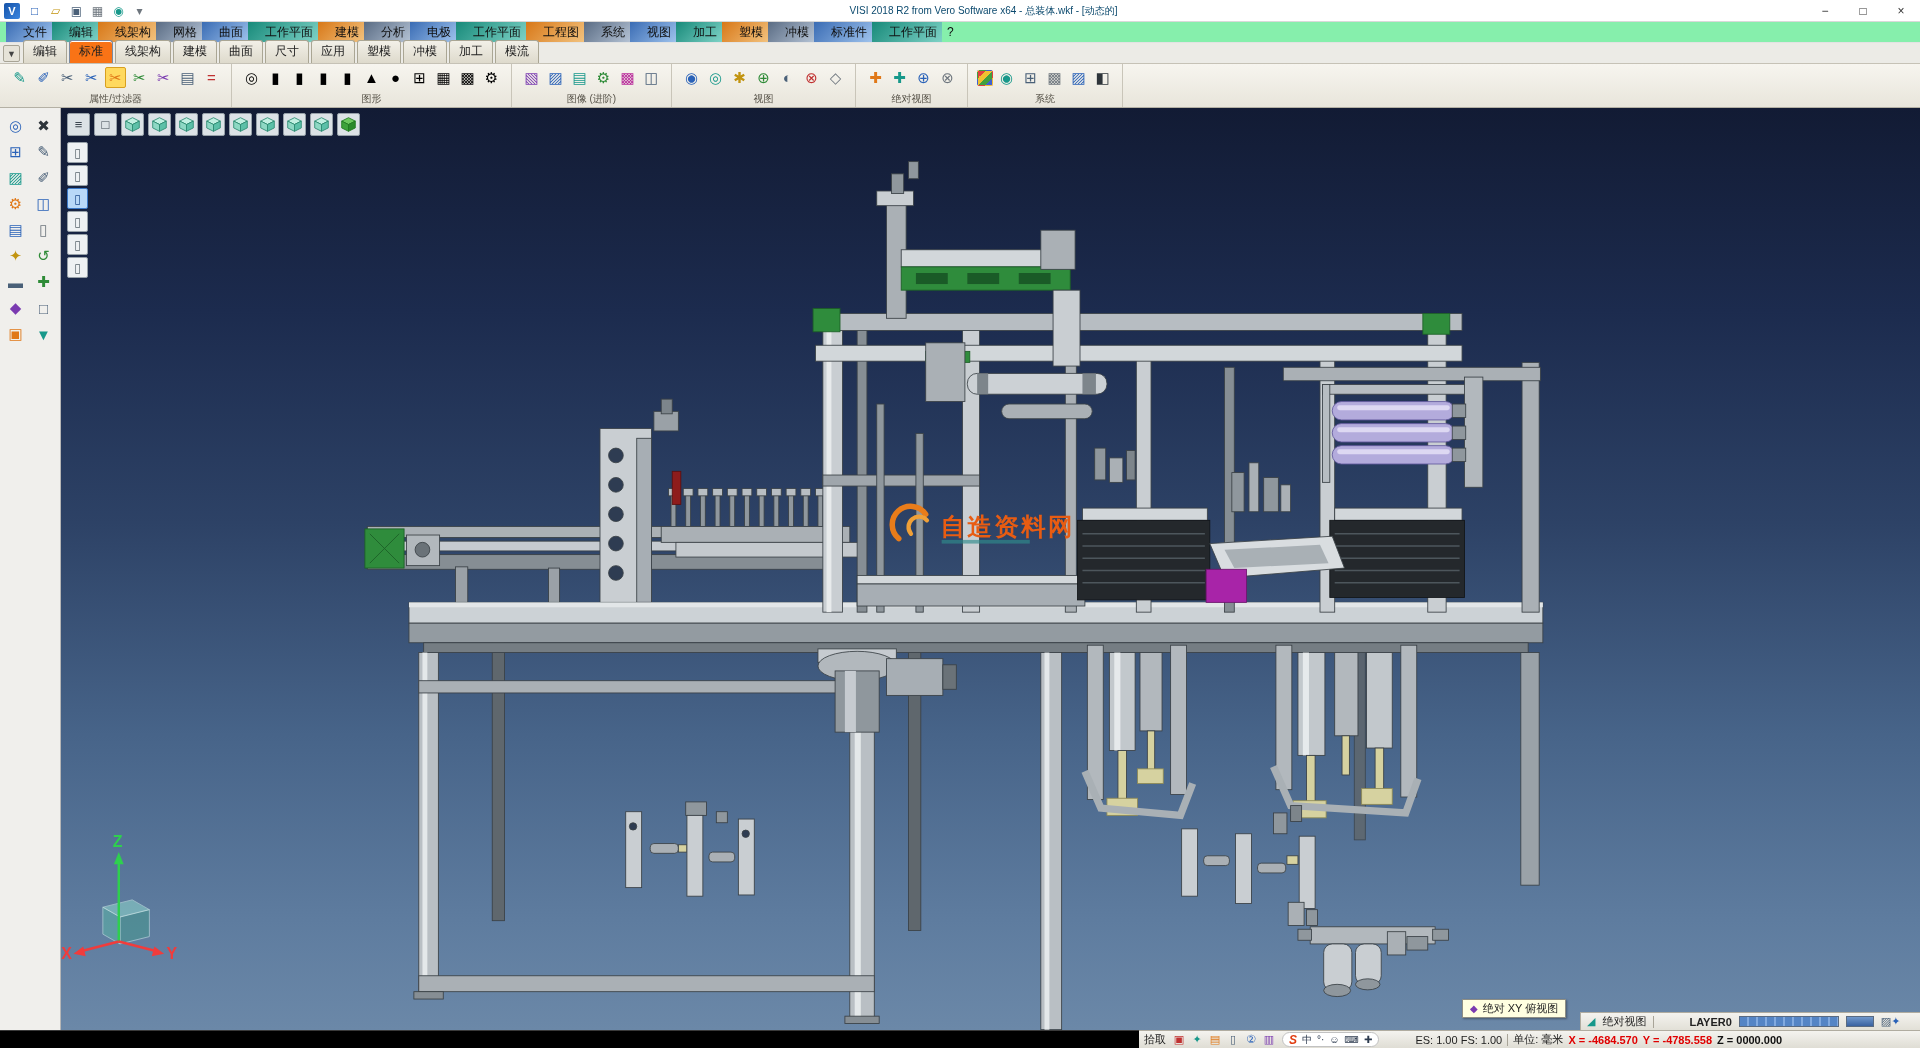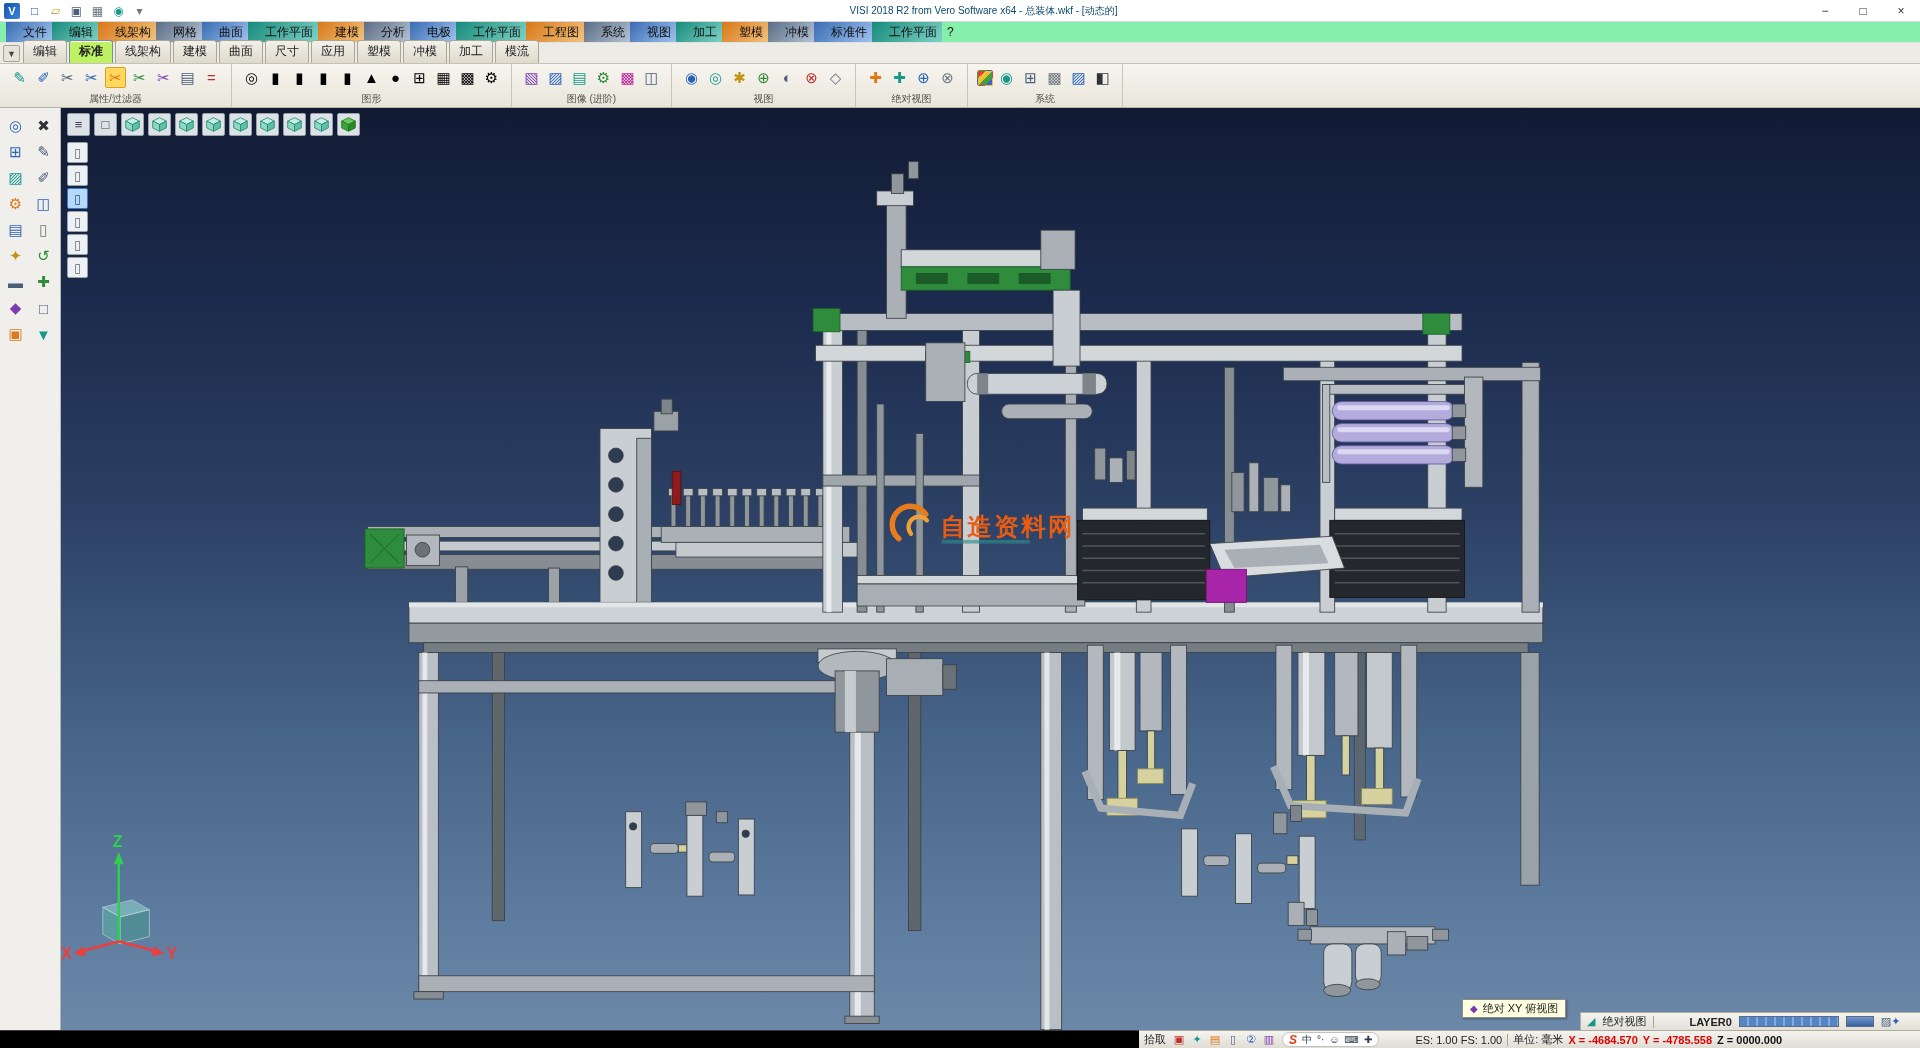--- a/index.html
+++ b/index.html
@@ -21,21 +21,21 @@
   .mic { width:9px; height:9px; border-radius:1px; flex:0 0 auto; }
   .ic-blue  { background:linear-gradient(135deg,#3a6cb4,#9ec2ec); }
   .ic-teal  { background:linear-gradient(135deg,#188a7a,#7ed2c6); }
   .ic-orange{ background:linear-gradient(135deg,#d87818,#f2c27e); }
   .ic-slate { background:linear-gradient(135deg,#5a6c84,#b4c2d4); }
 
   
   #tabbar { position:absolute; top:43px; left:0; right:0; height:21px; background:#ecebe6; border-bottom:1px solid #c6c2b6; display:flex; align-items:flex-end; padding:0 0 0 3px; z-index:10; }
   .tab-drop { width:17px; height:17px; margin:0 3px 1px 0; border:1px solid #a8a496; background:#e6e3d8; display:flex; align-items:center; justify-content:center; font-size:9px; color:#444; border-radius:2px; }
   .tab { padding:2px 9px 3px; background:linear-gradient(#f2f0e8,#dedacc); border:1px solid #aaa694; border-bottom:none; margin-right:2px; border-radius:3px 3px 0 0; color:#222; }
-  .tab.active { background:#bef264; border-color:#7c8ba0; font-weight:bold; box-shadow:inset 0 1px 0 #fff; }
+  .tab.active { background:#f97316; border-color:#7c8ba0; font-weight:normal; box-shadow:inset 0 1px 0 #fff; }
 
   
   #ribbon { position:absolute; top:64px; left:0; right:0; height:44px; background:linear-gradient(#f7f5ef,#e8e5db); border-bottom:1px solid #b4b0a4; display:flex; align-items:stretch; z-index:10; }
   .rgroup { display:flex; flex-direction:column; justify-content:space-between; padding:3px 9px 1px; border-right:1px solid #c9c5b9; }
   .ricons { display:flex; gap:3px; align-items:center; }
   .ric { width:21px; height:21px; display:flex; align-items:center; justify-content:center; font-size:15px; border:1px solid transparent; border-radius:2px; }
   .ric.sel { background:#ffd95e; border-color:#d8a020; }
   .rlabel { font-size:10px; color:#565248; text-align:center; padding:1px 0 0; }
 
   .c-blue{color:#2a62b8} .c-teal{color:#17988a} .c-orange{color:#e07818} .c-green{color:#2e8b37}

